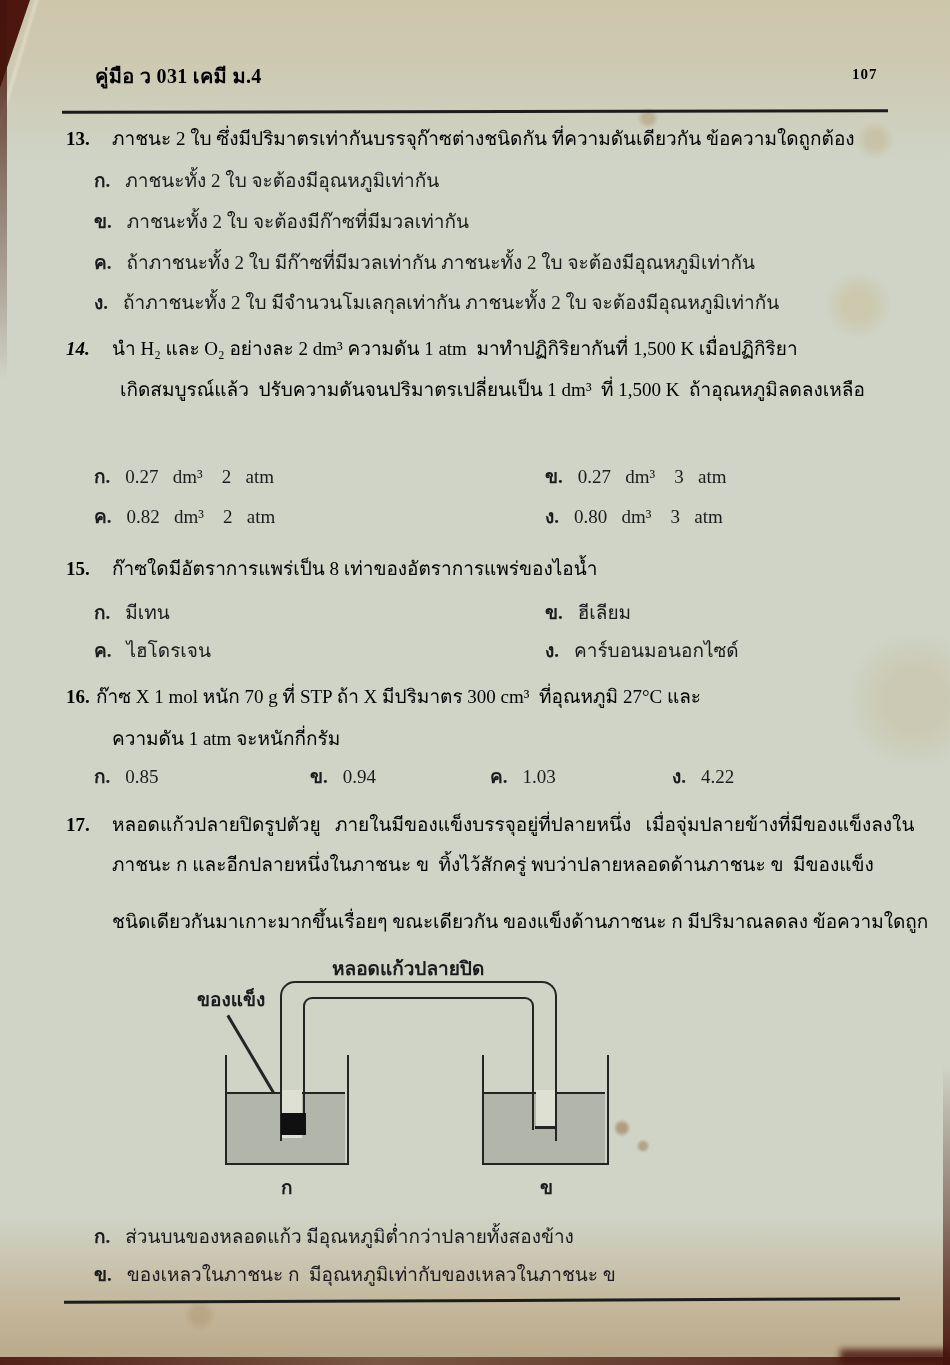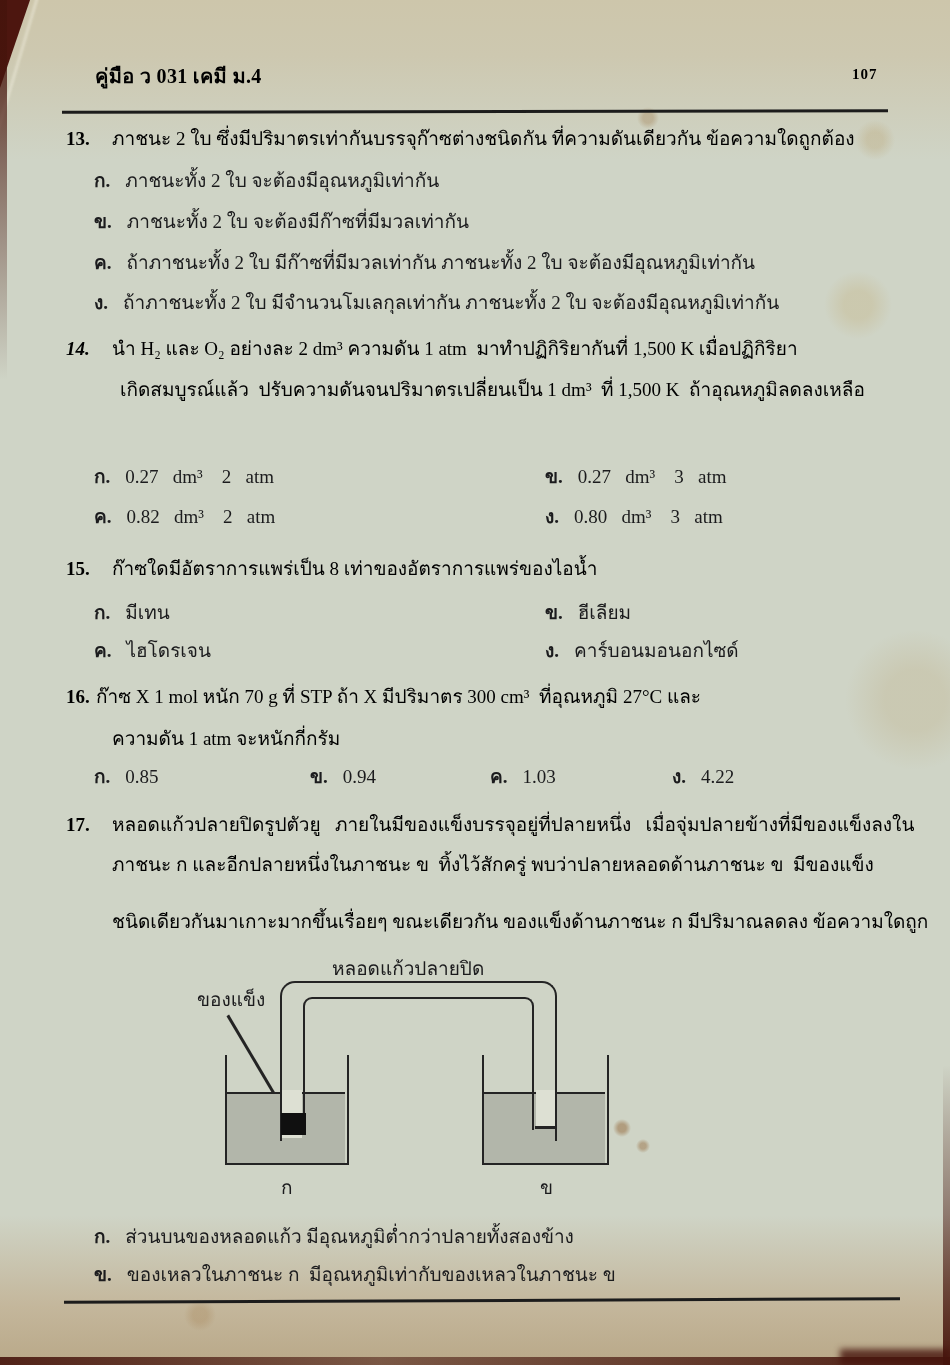--- a/index.html
+++ b/index.html
@@ -39,21 +39,21 @@
   .choice .lab{font-weight:700;}
   
   .dg{position:absolute;}
   .beaker{border-left:2.5px solid #242424;border-right:2.5px solid #242424;border-bottom:2.5px solid #242424;}
   .liquid{background:#b2b6aa;border-top:2.5px solid #242424;}
   .armfill{background:#dde0d3;}
   .tube-outer{border:2.5px solid #242424;border-bottom:none;border-radius:15px 15px 0 0;}
   .tube-inner{border:2.5px solid #242424;border-bottom:none;border-radius:9px 9px 0 0;}
   .solid-block{background:#101010;}
   .pointer{height:2.5px;background:#242424;transform-origin:0 50%;}
-  .dlabel{position:absolute;font-size:19px;font-weight:400;color:#1b1b1d;white-space:pre;}
+  .dlabel{position:absolute;font-size:19px;font-weight:700;color:#1b1b1d;white-space:pre;}
 </style>
 </head>
 <body>
 
 <div id="page">
 
   <div class="top-band"></div>
   <div class="bottom-band"></div>
   <div class="stains"></div>
   <div class="crease"></div>

